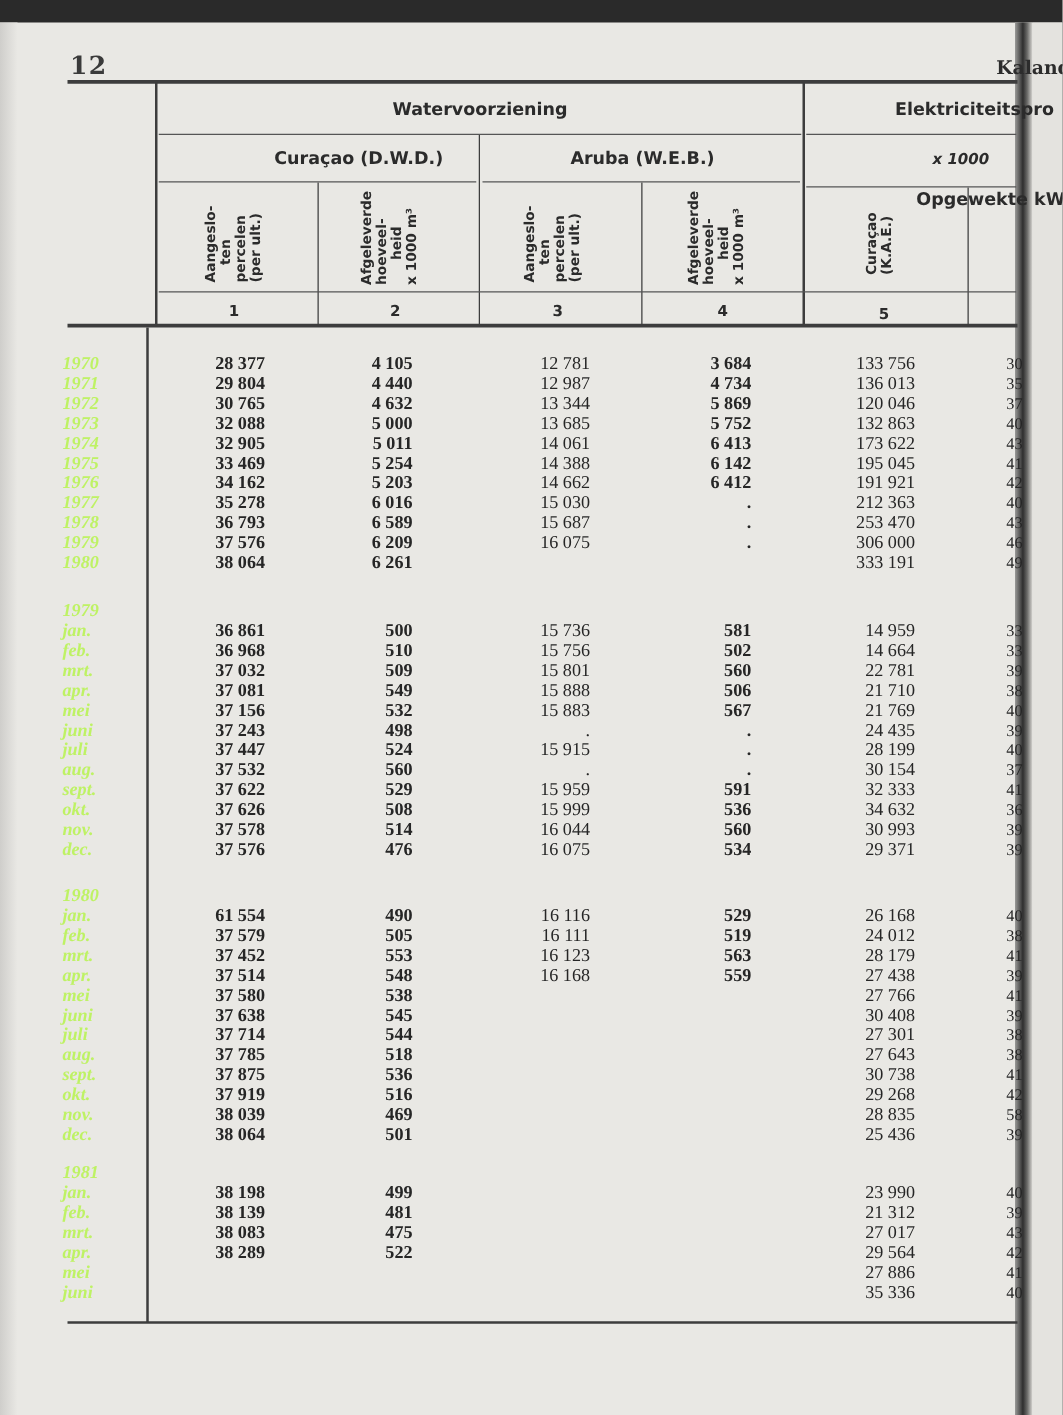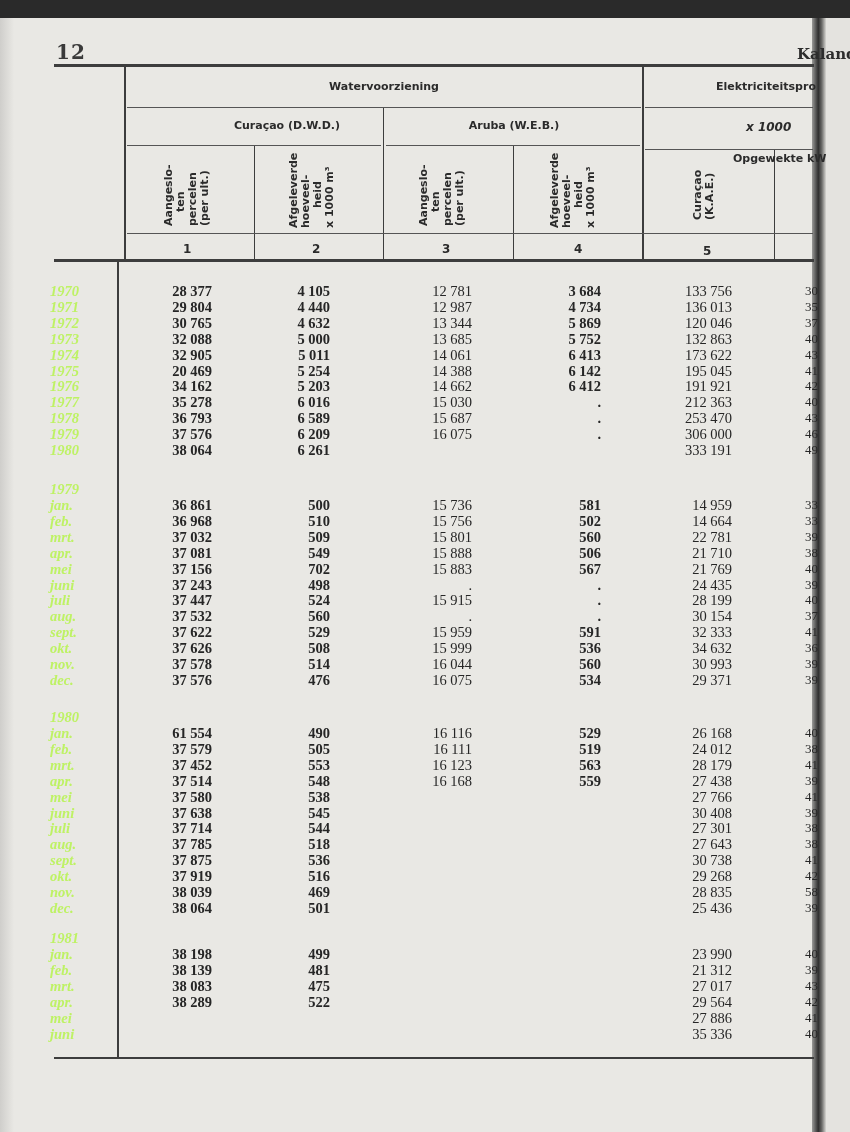--- a/index.html
+++ b/index.html
@@ -43,21 +43,21 @@
     .rule-bottom {
       position: absolute; left: 54px; top: 1057px; width: 760px; height: 2px; background: #3d3d3d;
     }
     .vline { position: absolute; background: #3d3d3d; width: 2px; }
     .hline { position: absolute; background: #555; height: 1px; }
 
     .hdr {
       position: absolute; font-family: "DejaVu Sans", sans-serif; font-weight: bold;
       color: #2b2b2b; font-size: 12px; text-align: center; white-space: nowrap;
     }
-    .hdr-big { font-size: 11px; }
+    .hdr-big { font-size: 14px; }
     .vert {
       position: absolute; font-family: "DejaVu Sans", sans-serif; font-weight: bold;
       color: #2b2b2b; font-size: 11px; line-height: 12px;
       transform: rotate(-90deg); transform-origin: left top; white-space: nowrap;
     }
     .vert .ln { display: block; }
     .colnum {
       position: absolute; font-family: "DejaVu Sans", sans-serif; font-weight: bold;
       font-size: 12px; color: #2b2b2b;
     }
@@ -192,21 +192,21 @@
       <span class="lbl">1974</span>
       <span class="c1">32 905</span>
       <span class="c2">5 011</span>
       <span class="c3">14 061</span>
       <span class="c4">6 413</span>
       <span class="c5">173 622</span>
       <span class="c6">43</span>
     </div>
     <div class="row" style="top: 362.5px;">
       <span class="lbl">1975</span>
-      <span class="c1">20 469</span>
+      <span class="c1">33 469</span>
       <span class="c2">5 254</span>
       <span class="c3">14 388</span>
       <span class="c4">6 142</span>
       <span class="c5">195 045</span>
       <span class="c6">41</span>
     </div>
     <div class="row" style="top: 378.4px;">
       <span class="lbl">1976</span>
       <span class="c1">34 162</span>
       <span class="c2">5 203</span>
@@ -286,21 +286,21 @@
       <span class="c1">37 081</span>
       <span class="c2">549</span>
       <span class="c3">15 888</span>
       <span class="c4">506</span>
       <span class="c5">21 710</span>
       <span class="c6">38</span>
     </div>
     <div class="row" style="top: 560.6px;">
       <span class="lbl">mei</span>
       <span class="c1">37 156</span>
-      <span class="c2">702</span>
+      <span class="c2">532</span>
       <span class="c3">15 883</span>
       <span class="c4">567</span>
       <span class="c5">21 769</span>
       <span class="c6">40</span>
     </div>
     <div class="row" style="top: 576.5px;">
       <span class="lbl">juni</span>
       <span class="c1">37 243</span>
       <span class="c2">498</span>
       <span class="c3 dot">.</span>

